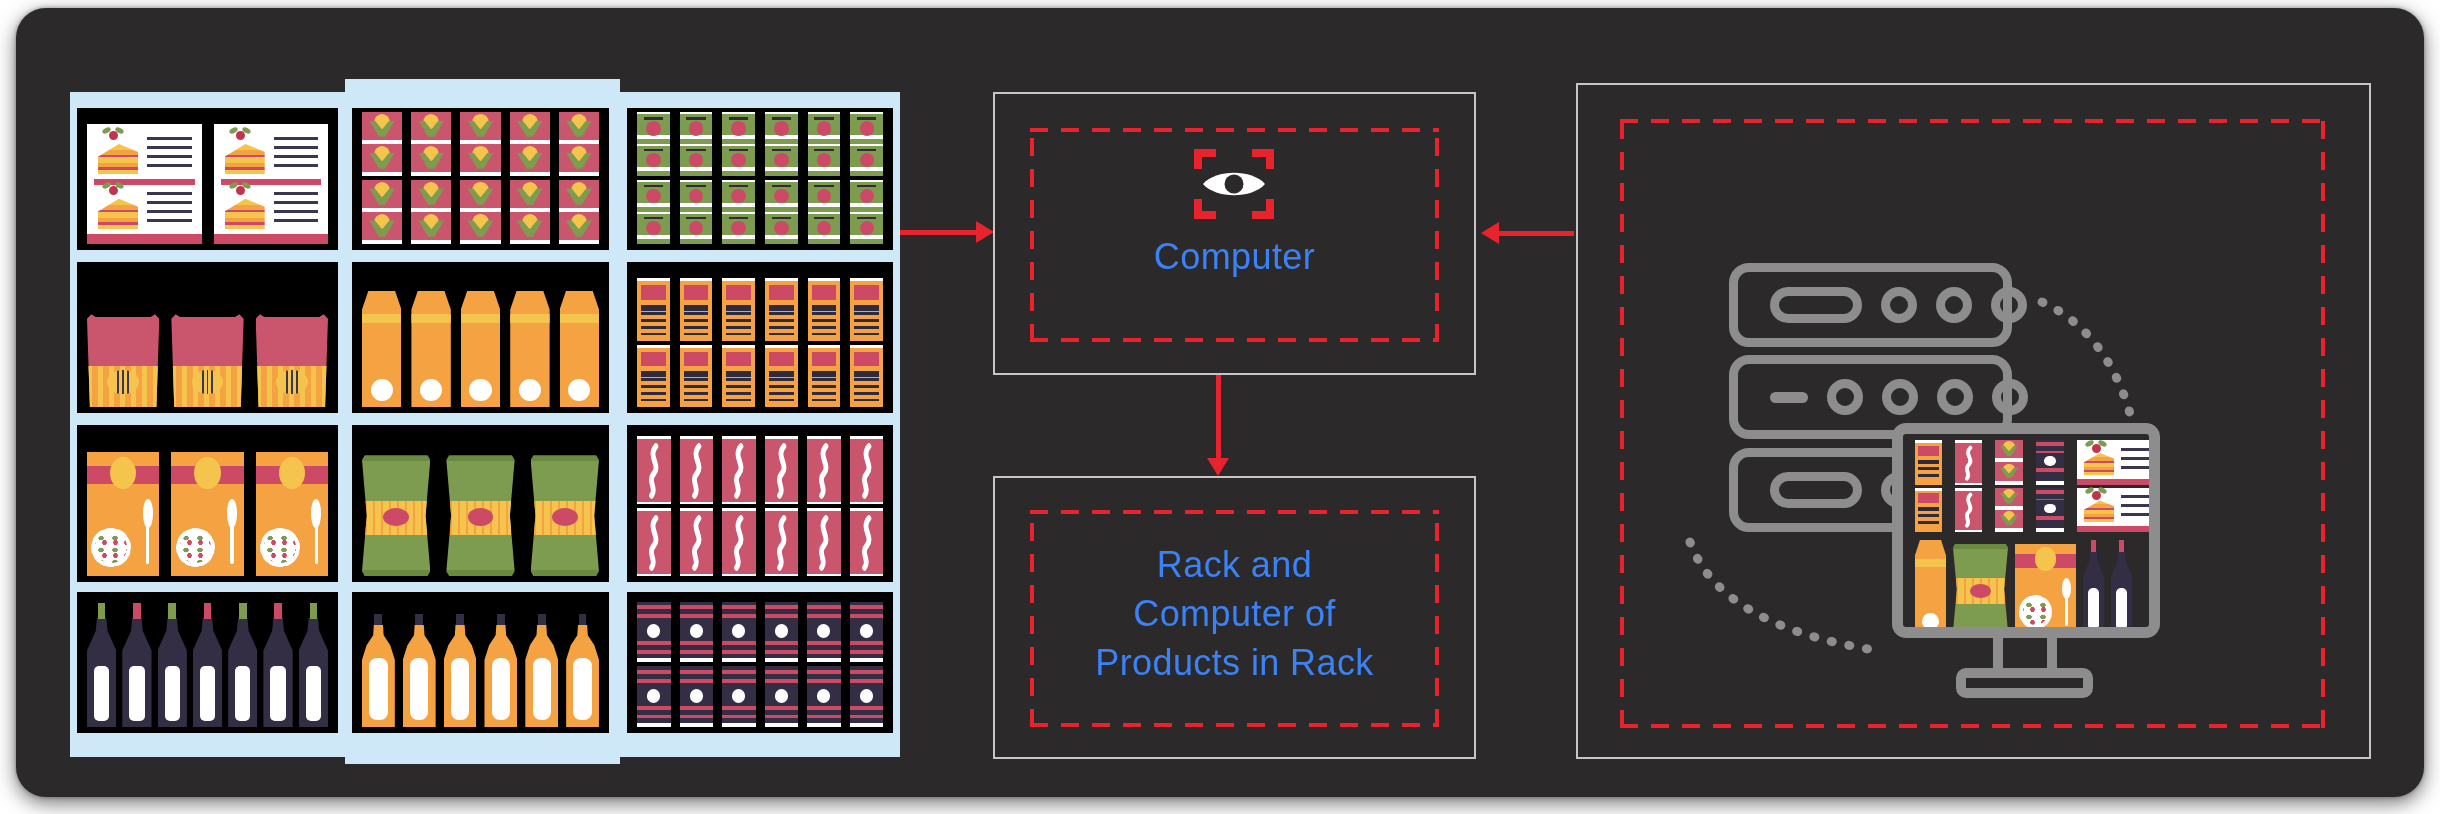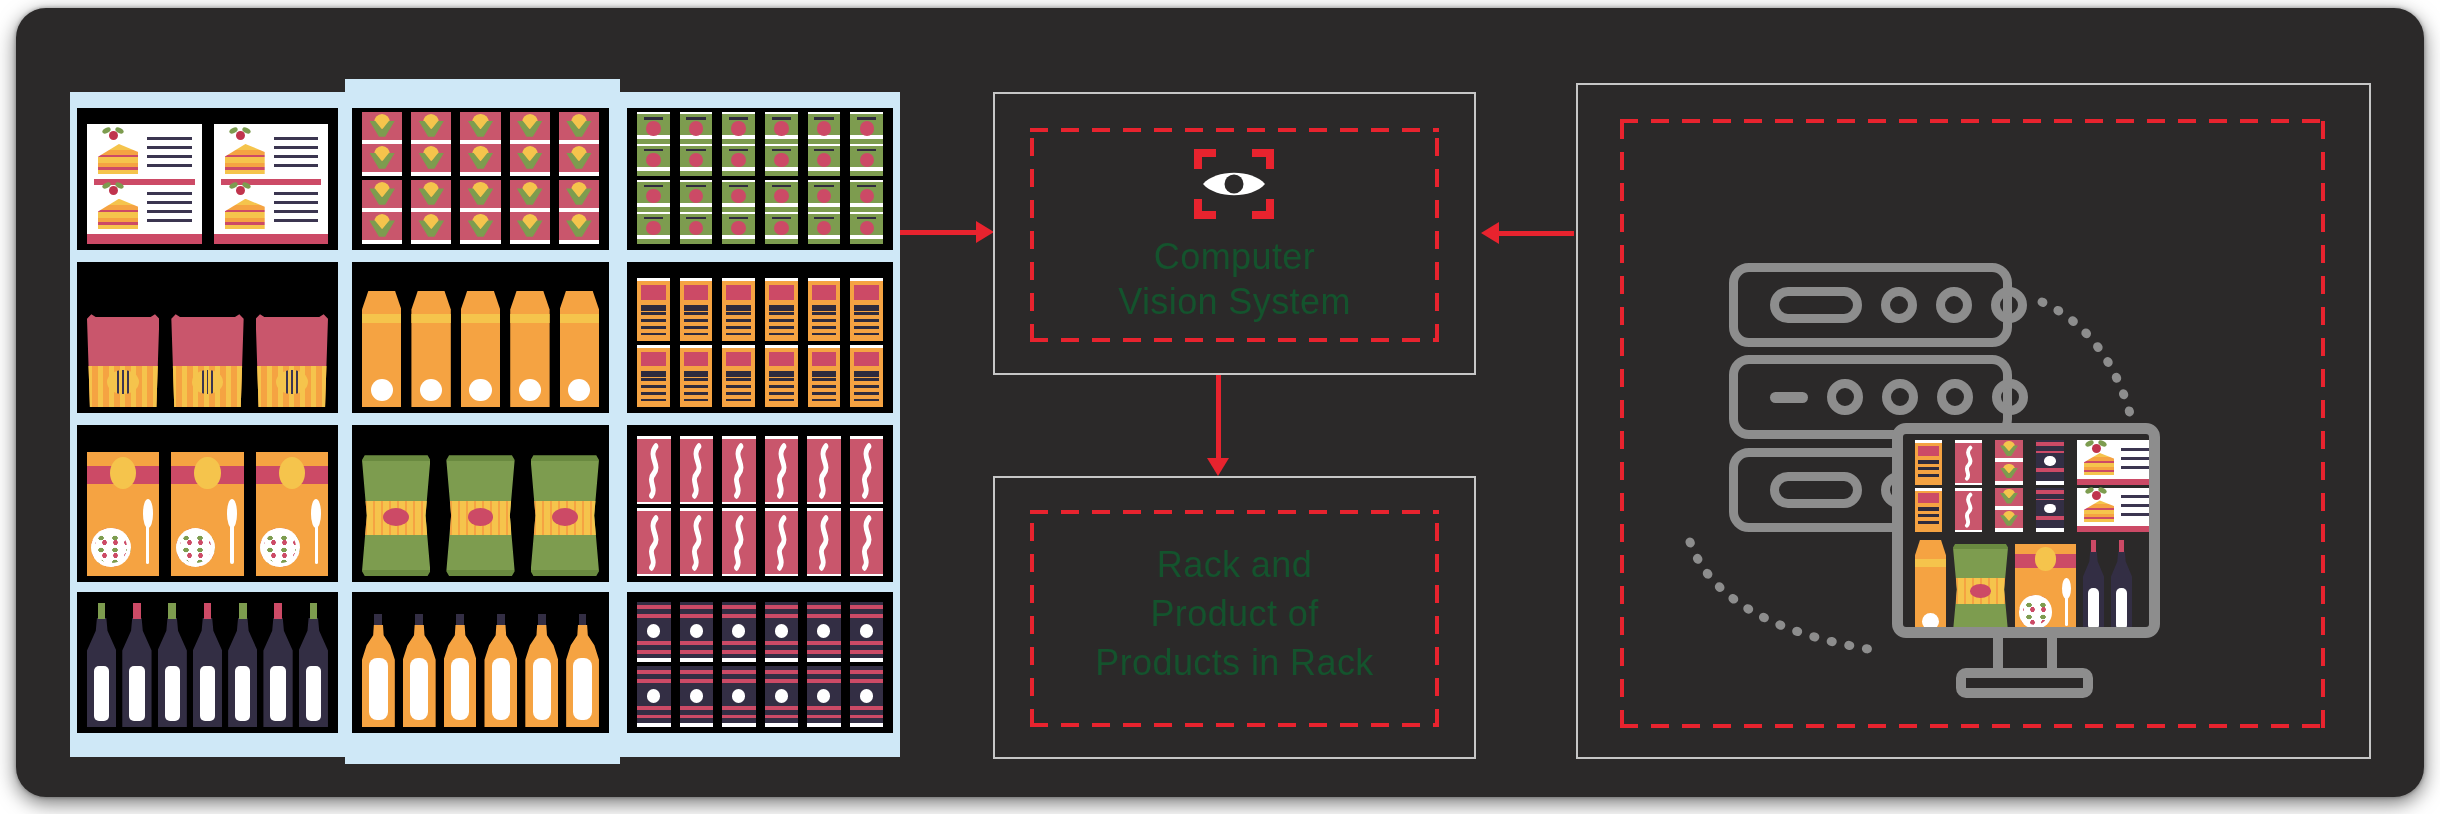--- a/index.html
+++ b/index.html
@@ -120,21 +120,21 @@
   .dashed{position:absolute;
      background-image:repeating-linear-gradient(90deg,var(--red) 0 18px,transparent 18px 31px),
                       repeating-linear-gradient(90deg,var(--red) 0 18px,transparent 18px 31px),
                       repeating-linear-gradient(0deg,var(--red) 0 18px,transparent 18px 31px),
                       repeating-linear-gradient(0deg,var(--red) 0 18px,transparent 18px 31px);
      background-size:100% 4px,100% 4px,4px 100%,4px 100%;
      background-position:0 0,0 100%,0 0,100% 0;background-repeat:no-repeat}
   #cvs-box .dashed{left:35px;top:34px;right:35px;bottom:31px}
   #out-box .dashed{left:35px;top:32px;right:35px;bottom:30px}
   #db-box .dashed{left:42px;top:34px;right:44px;bottom:29px}
-  .flow-text{position:absolute;color:#14532d;text-align:center;font-size:36px;letter-spacing:.4px}
+  .flow-text{position:absolute;color:#3b82f6;text-align:center;font-size:36px;letter-spacing:.4px}
   #cvs-text{left:993px;top:234px;width:483px;line-height:45px}
   #out-text{left:993px;top:540px;width:483px;line-height:49px}
   #eye{position:absolute;left:1191px;top:146px;width:86px;height:76px}
 
   
   .aline{position:absolute;background:var(--red)}
   .ahead{position:absolute;width:0;height:0}
   #a1-line{left:900px;top:230px;width:80px;height:5px}
   #a1-head{left:976px;top:221px;border-left:18px solid var(--red);border-top:11px solid transparent;border-bottom:11px solid transparent}
   #a2-line{left:1498px;top:231px;width:76px;height:5px}
@@ -552,32 +552,31 @@
           <path d="M61 7 H79 V23"></path>
         <path d="M7 53 V69 H25"></path>
           <path d="M61 69 H79 V53"></path>
       </g>
       <path d="M12 38 C25 23 61 23 74 38 C61 53 25 53 12 38 Z" fill="#ffffff"></path>
       <circle cx="43" cy="38" r="9.5" fill="#2b2929"></circle>
     </svg>
   </div>
   <div class="flow-text" id="cvs-text">
     <div>Computer</div>
-    <div>Vision System</div>
   </div>
 
   <div class="aline" id="a3-line"></div>
   <div class="ahead" id="a3-head"></div>
 
   <div class="box" id="out-box">
     <div class="dashed"></div>
   </div>
   <div class="flow-text" id="out-text">
     <div>Rack and</div>
-    <div>Product of</div>
+    <div>Computer of</div>
     <div>Products in Rack</div>
   </div>
 
   <div class="aline" id="a2-line"></div>
   <div class="ahead" id="a2-head"></div>
 
   <div class="box" id="db-box">
     <div class="dashed"></div>
   </div>
 

